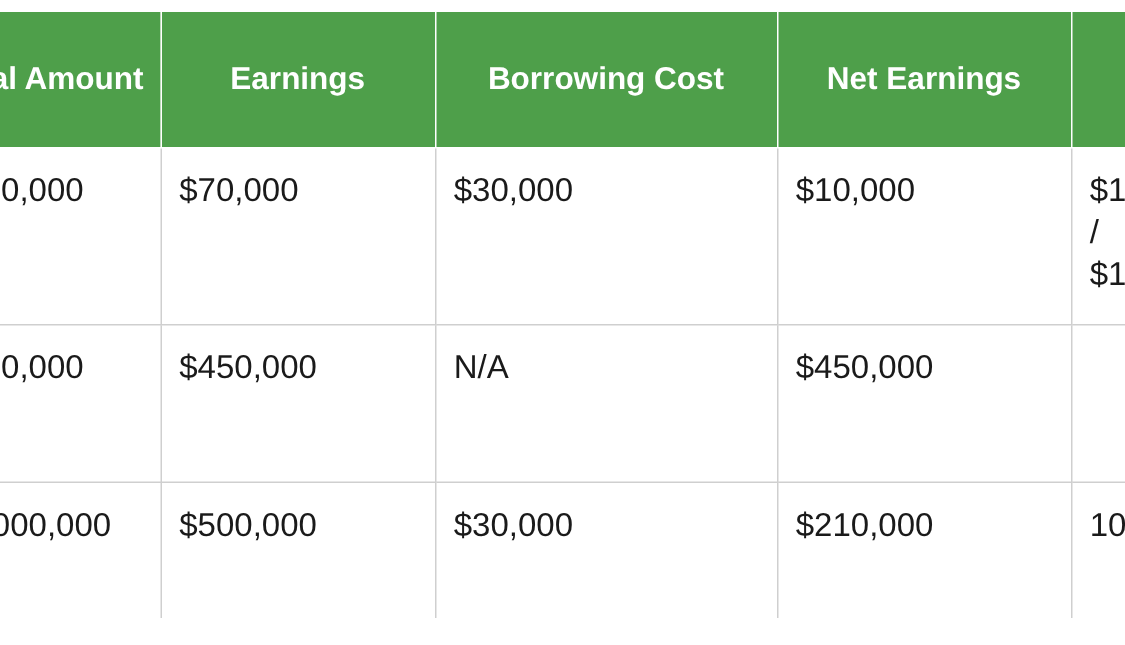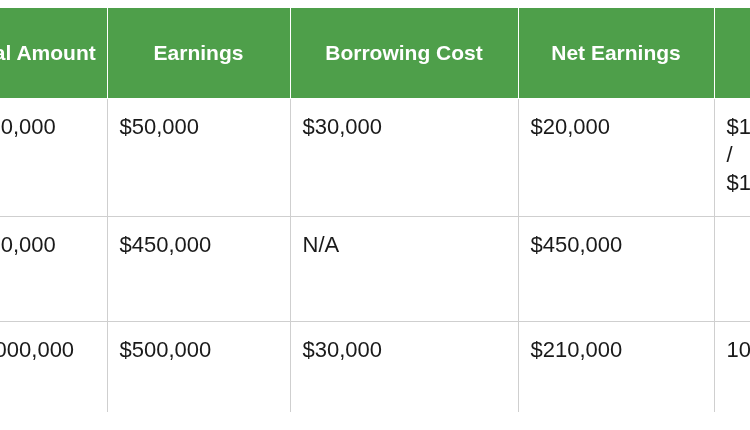--- a/index.html
+++ b/index.html
@@ -107,23 +107,23 @@
           <th>Borrowing
 Cost</th>
           <th>Net
 Earnings</th>
           <th>Return</th>
         </tr>
       </thead>
       <tbody>
         <tr class="r0">
           <td>$100,000</td>
-          <td>$50,000</td>
+          <td>$70,000</td>
           <td>$30,000</td>
-          <td>$20,000</td>
+          <td>$10,000</td>
           <td>$1,000,000 /
 $100,000</td>
         </tr>
         <tr class="r1">
           <td>$500,000</td>
           <td>$450,000</td>
           <td>N/A</td>
           <td>$450,000</td>
           <td></td>
         </tr>

